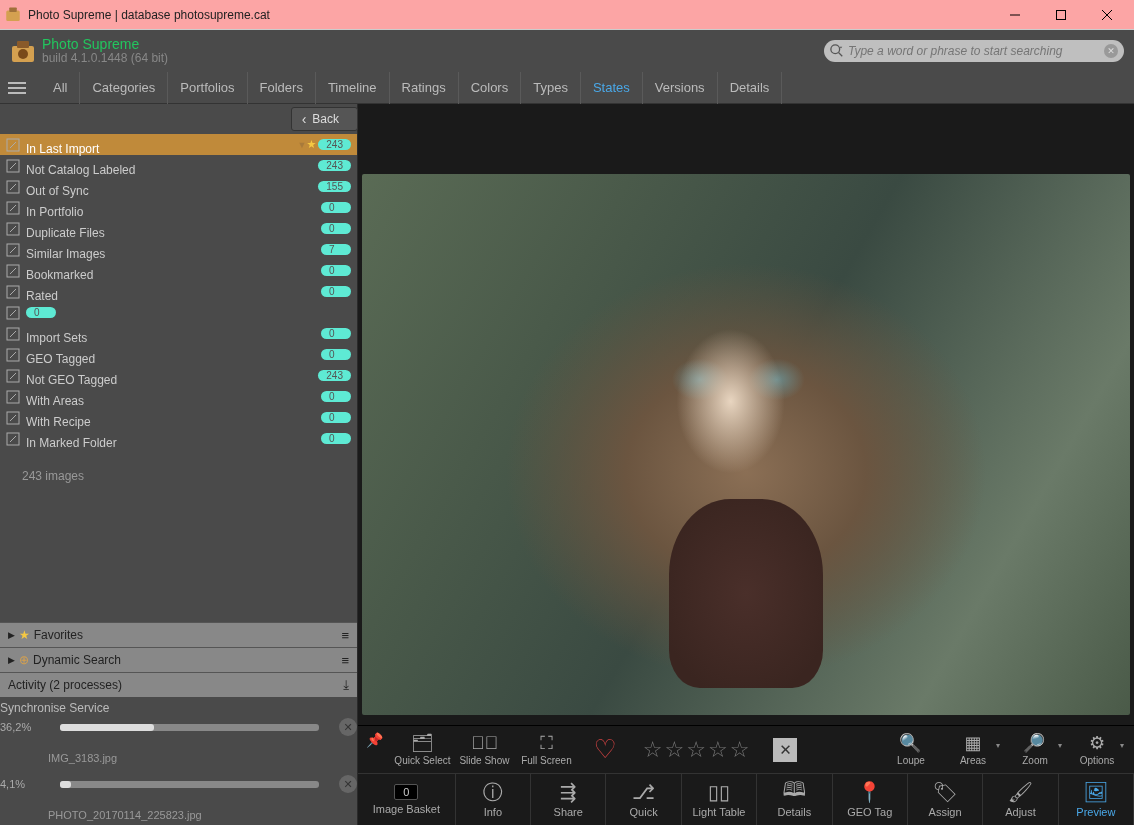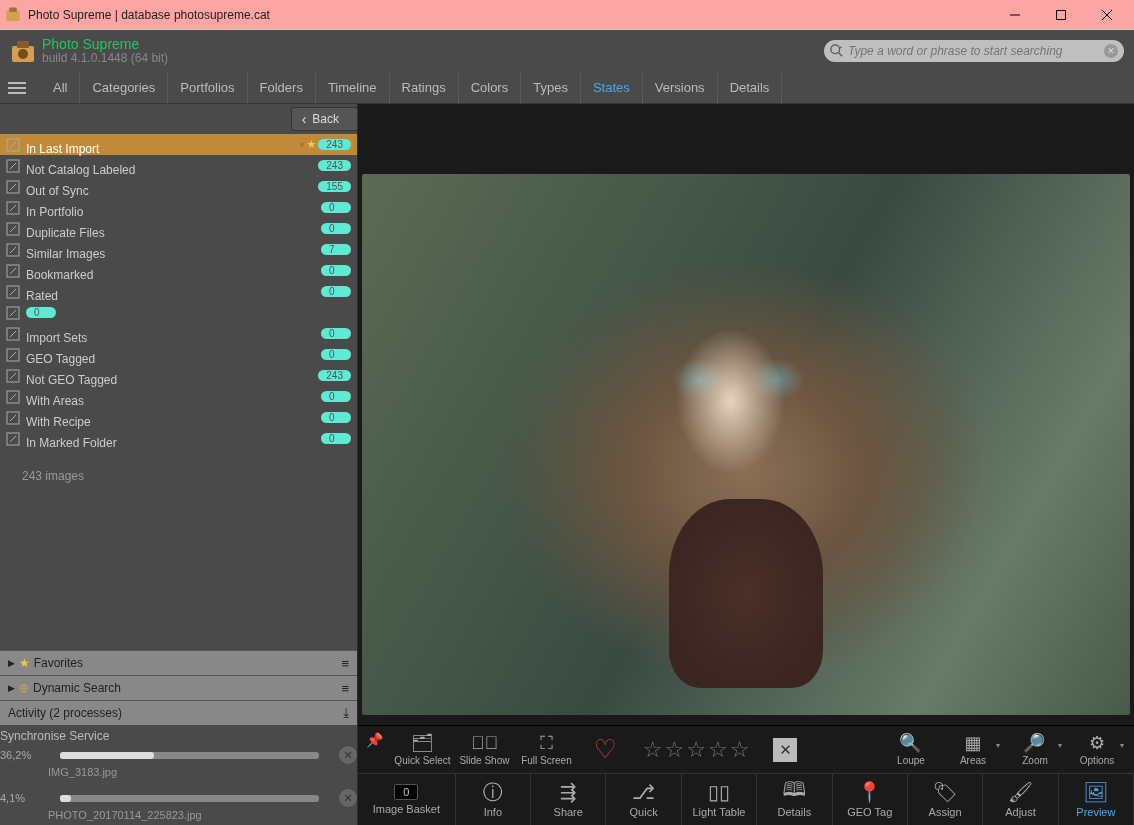--- a/index.html
+++ b/index.html
@@ -58,21 +58,21 @@
 .panelhdr .menub { font-size:13px; }
 
 .activity { background:#4a4a4a; }
 .actitem { padding:4px 0; }
 .actname { color:#bbb; font-size:12px; }
 .actrow { display:flex; align-items:center; gap:20px; margin-top:3px; }
 .actpct { color:#aaa; font-size:11px; width:40px; }
 .actbar { flex:1; height:7px; background:#888; border-radius:3px; position:relative; }
 .actbar .fill { height:100%; background:#ddd; border-radius:3px; }
 .actcancel { width:18px; height:18px; background:#666; border-radius:50%; display:flex; align-items:center; justify-content:center; color:#333; font-size:11px; }
-.actfile { color:#999; font-size:11px; margin-left:48px; margin-top:2px; }
+.actfile { color:#999; font-size:11px; margin-left:48px; margin-top:16px; }
 
 
 .viewer { flex:1; background:#1a1a1a; display:flex; flex-direction:column; position:relative; }
 .imgarea { flex:1; display:flex; align-items:center; justify-content:center; padding:70px 4px 10px 4px; overflow:hidden; }
 .photo { width:100%; height:100%; border-radius:2px; background:
   radial-gradient(ellipse 90px 120px at 48% 42%, #e8d5c0 0%, transparent 60%),
   radial-gradient(ellipse 40px 30px at 44% 38%, #6b8a8a 0%, transparent 70%),
   radial-gradient(ellipse 40px 30px at 54% 38%, #6b8a8a 0%, transparent 70%),
   radial-gradient(ellipse 300px 260px at 50% 55%, #8b6f55 0%, #6b5540 40%, transparent 80%),
   linear-gradient(120deg, #5a6b55 0%, #4a5a4a 25%, #3a4a42 50%, #6a7a68 80%, #4a5a48 100%);

